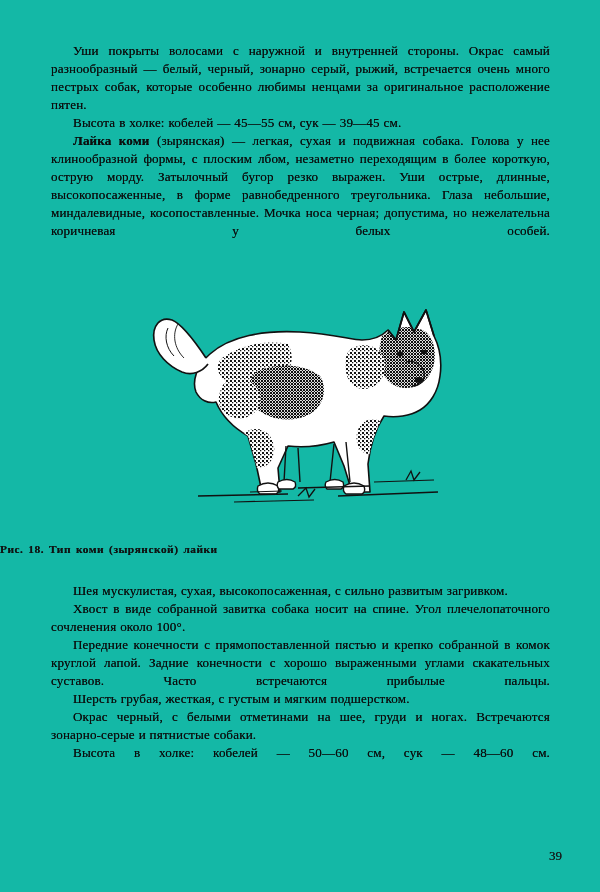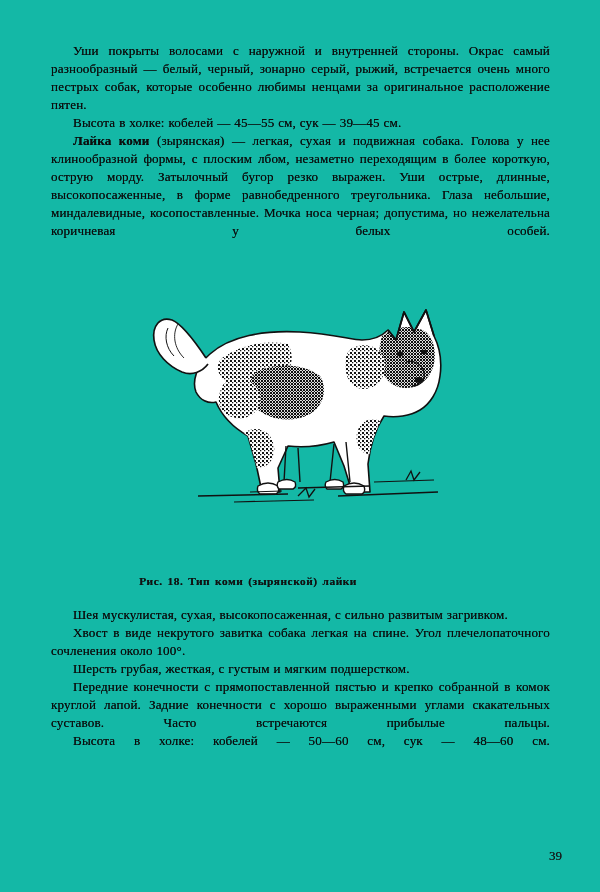--- a/index.html
+++ b/index.html
@@ -18,21 +18,21 @@
     color: #111111;
   }
 
   
   .column {
     position: absolute;
     left: 51px;
     width: 499px;
   }
   .column.top  { top: 42px; }
-  .column.bot  { top: 606px; }
+  .column.bot  { top: 582px; }
 
   p.para {
     margin: 0;
     font-size: 13.1px;
     line-height: 18px;
     text-align: justify;
     text-align-last: left;
     text-indent: 22px;
     letter-spacing: 0.15px;
     word-spacing: 0.4px;
@@ -53,23 +53,23 @@
     left: 138px;
     top: 296px;
     width: 330px;
     height: 238px;
   }
   .figure svg { display: block; width: 100%; height: 100%; }
 
   .caption {
     position: absolute;
     left: 0;
-    top: 575px;
+    top: 543px;
     width: 496px;
-    text-align: center;
+    text-align: left;
     font-family: "Liberation Serif", "DejaVu Serif", serif;
     font-size: 11.4px;
     font-weight: bold;
     letter-spacing: 0.5px;
     word-spacing: 1.6px;
     color: #121212;
   }
 
   
   .folio {
@@ -194,25 +194,26 @@
       </g>
     </svg>
   </div>
 
   <div class="caption">Рис. 18. Тип коми (зырянской) лайки</div>
 
   <div class="column bot">
     <p class="para">Шея мускулистая, сухая, высокопосаженная, с сильно развитым загривком.</p>
 
 
-    <p class="para">Хвост в виде некрутого завитка собака легкая на спине. Угол плечелопаточного сочленения около 100°.</p>
+    <p class="para">Хвост в виде собранной завитка собака носит на спине. Угол плечелопаточного сочленения около 100°.</p>
+
+    <p class="para lastfull">Передние конечности с прямопоставленной пястью и крепко собранной в комок круглой лапой. Задние конечности с хорошо выраженными углами скакательных суставов. Часто встречаются прибылые пальцы.</p>
 
     <p class="para">Шерсть грубая, жесткая, с густым и мягким подшерстком.</p>
 
-    <p class="para lastfull">Передние конечности с прямопоставленной пястью и крепко собранной в комок круглой лапой. Задние конечности с хорошо выраженными углами скакательных суставов. Часто встречаются прибылые пальцы.</p>
-
+    <p class="para">Окрас черный, с белыми отметинами на шее, груди и ногах. Встречаются зонарно-серые и пятнистые собаки.</p>
 
     <p class="para lastfull">Высота в холке: кобелей — 50—60 см, сук — 48—60 см.</p>
   </div>
 
   <div class="folio">39</div>
 
 </div>
 
 </body></html>

